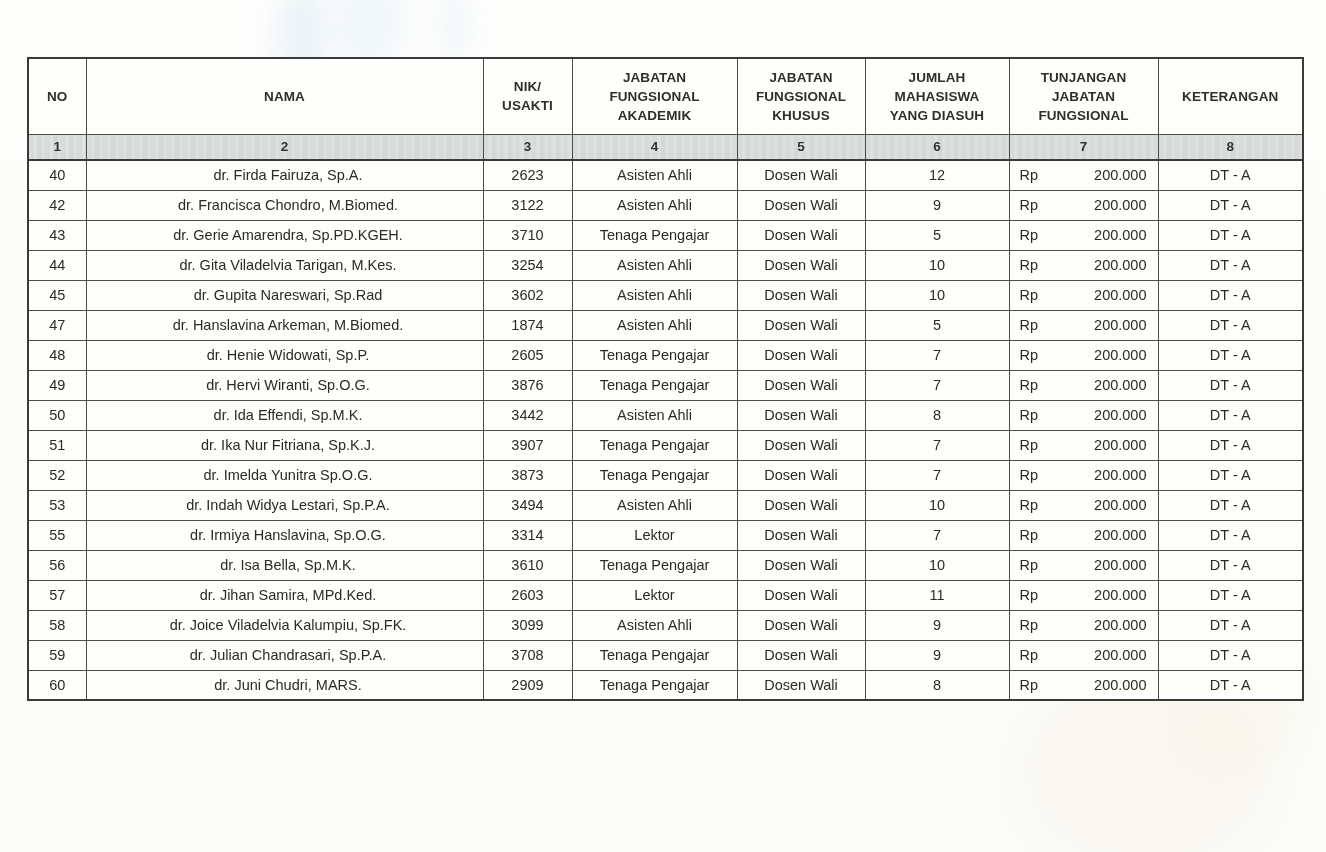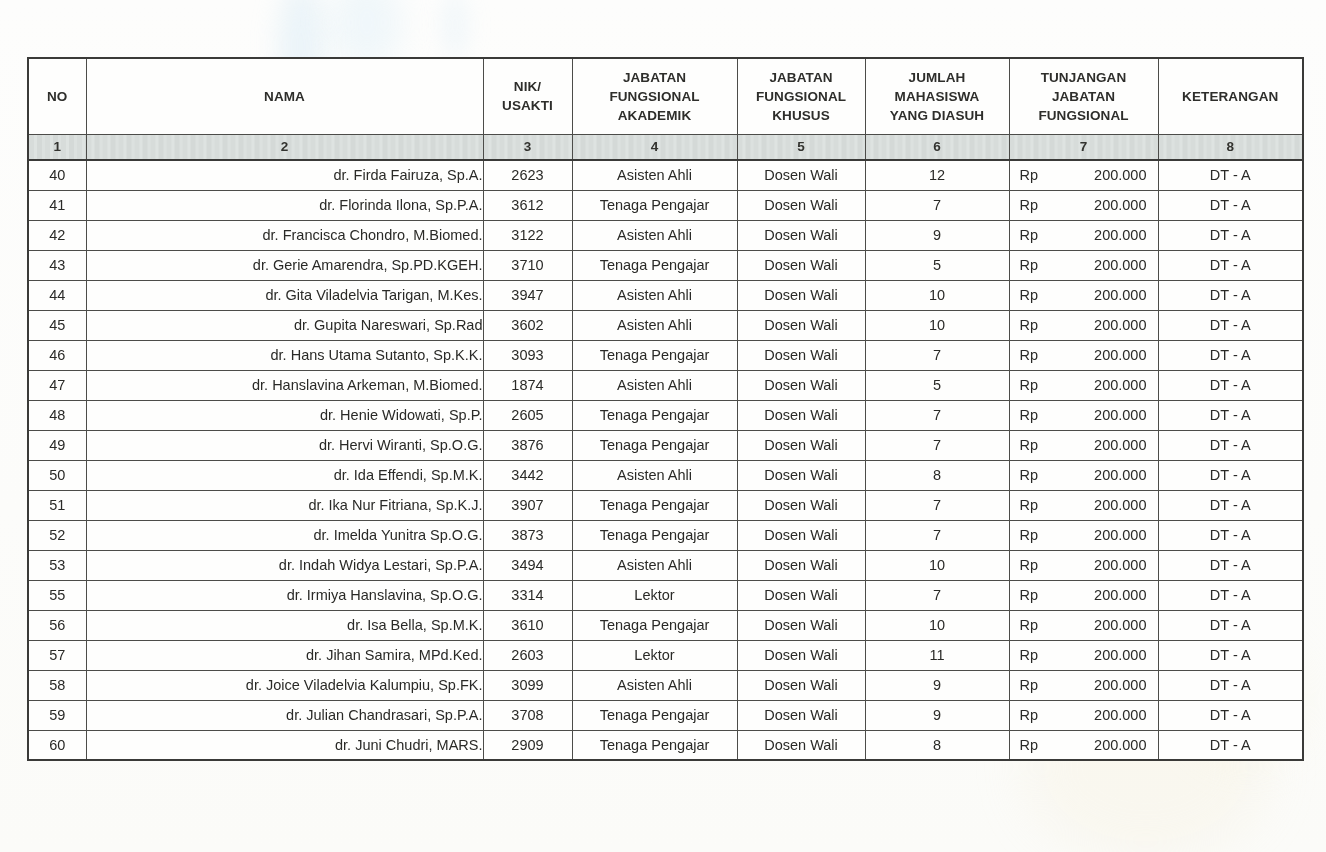--- a/index.html
+++ b/index.html
@@ -72,21 +72,21 @@
 
   tbody.data tr td {
     height: 30px;
     font-size: 14.5px;
     vertical-align: middle;
     text-align: center;
     color: #2a2a27;
     background: #fefefd;
   }
   tbody.data tr td.c-nama {
-    text-align: right;
+    text-align: center;
     padding-left: 7px;
   }
   tbody.data tr td.c-tunjangan .money {
     display: flex;
     justify-content: space-between;
     align-items: center;
     padding: 0 11px 0 10px;
   }
 </style>
 </head>
@@ -151,35 +151,20 @@
     <td class="c-jumlah">12</td>
     <td class="c-tunjangan">
       <div class="money">
         <span>Rp</span>
         <span>200.000</span>
       </div>
     </td>
     <td class="c-ket">DT - A</td>
   </tr>
         <tr>
-    <td class="c-no">41</td>
-    <td class="c-nama">dr. Florinda Ilona, Sp.P.A.</td>
-    <td class="c-nik">3612</td>
-    <td class="c-jfa">Tenaga Pengajar</td>
-    <td class="c-jfk">Dosen Wali</td>
-    <td class="c-jumlah">7</td>
-    <td class="c-tunjangan">
-      <div class="money">
-        <span>Rp</span>
-        <span>200.000</span>
-      </div>
-    </td>
-    <td class="c-ket">DT - A</td>
-  </tr>
-        <tr>
     <td class="c-no">42</td>
     <td class="c-nama">dr. Francisca Chondro, M.Biomed.</td>
     <td class="c-nik">3122</td>
     <td class="c-jfa">Asisten Ahli</td>
     <td class="c-jfk">Dosen Wali</td>
     <td class="c-jumlah">9</td>
     <td class="c-tunjangan">
       <div class="money">
         <span>Rp</span>
         <span>200.000</span>
@@ -198,54 +183,39 @@
       <div class="money">
         <span>Rp</span>
         <span>200.000</span>
       </div>
     </td>
     <td class="c-ket">DT - A</td>
   </tr>
         <tr>
     <td class="c-no">44</td>
     <td class="c-nama">dr. Gita Viladelvia Tarigan, M.Kes.</td>
-    <td class="c-nik">3947</td>
+    <td class="c-nik">3254</td>
     <td class="c-jfa">Asisten Ahli</td>
     <td class="c-jfk">Dosen Wali</td>
     <td class="c-jumlah">10</td>
     <td class="c-tunjangan">
       <div class="money">
         <span>Rp</span>
         <span>200.000</span>
       </div>
     </td>
     <td class="c-ket">DT - A</td>
   </tr>
         <tr>
     <td class="c-no">45</td>
     <td class="c-nama">dr. Gupita Nareswari, Sp.Rad</td>
     <td class="c-nik">3602</td>
     <td class="c-jfa">Asisten Ahli</td>
     <td class="c-jfk">Dosen Wali</td>
     <td class="c-jumlah">10</td>
-    <td class="c-tunjangan">
-      <div class="money">
-        <span>Rp</span>
-        <span>200.000</span>
-      </div>
-    </td>
-    <td class="c-ket">DT - A</td>
-  </tr>
-        <tr>
-    <td class="c-no">46</td>
-    <td class="c-nama">dr. Hans Utama Sutanto, Sp.K.K.</td>
-    <td class="c-nik">3093</td>
-    <td class="c-jfa">Tenaga Pengajar</td>
-    <td class="c-jfk">Dosen Wali</td>
-    <td class="c-jumlah">7</td>
     <td class="c-tunjangan">
       <div class="money">
         <span>Rp</span>
         <span>200.000</span>
       </div>
     </td>
     <td class="c-ket">DT - A</td>
   </tr>
         <tr>
     <td class="c-no">47</td>

